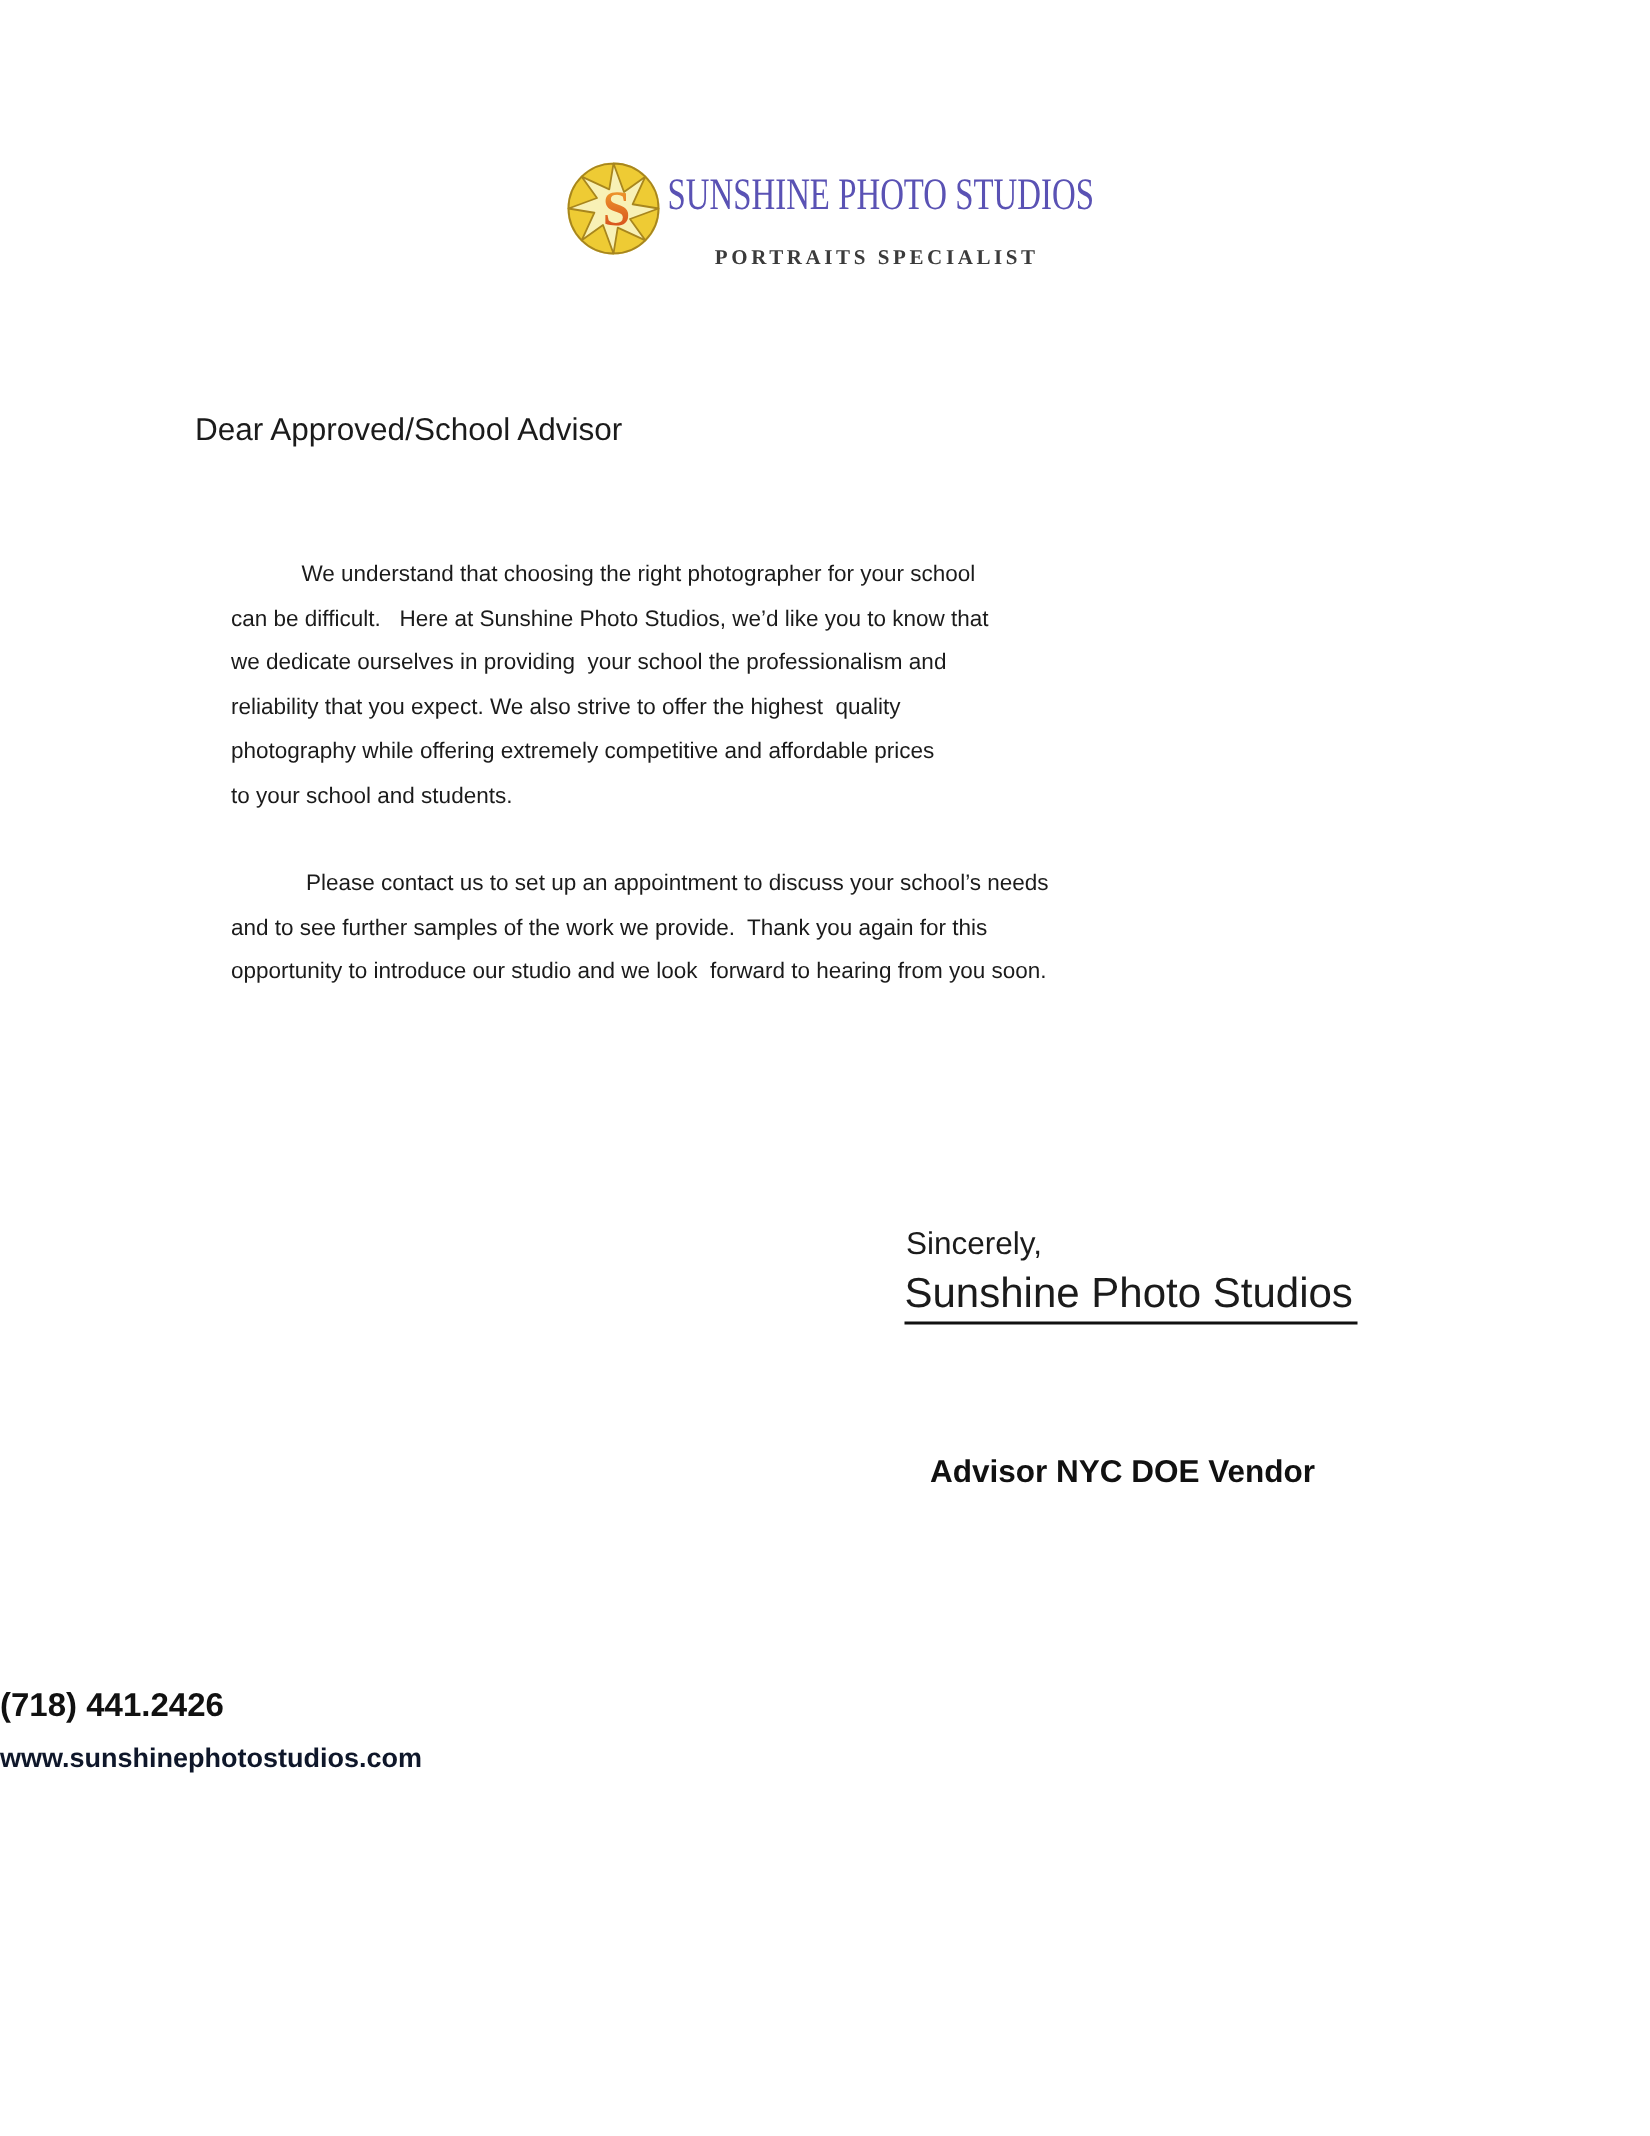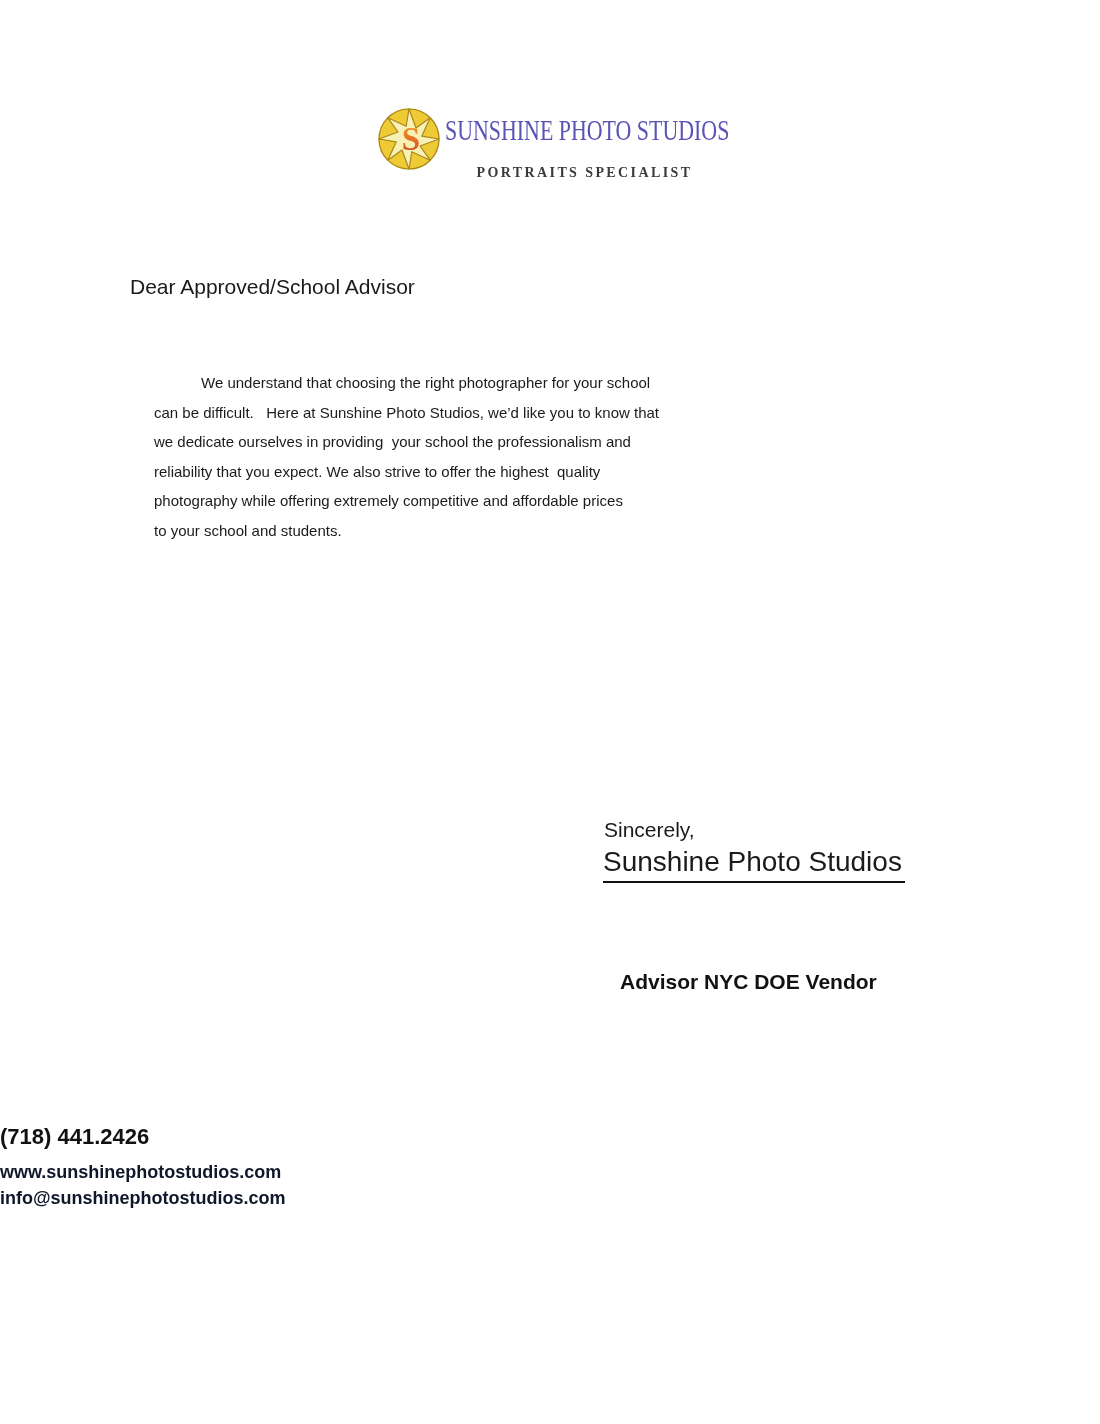--- a/index.html
+++ b/index.html
@@ -147,26 +147,28 @@
 
   <div class="salutation">Dear Approved/School Advisor</div>
 
   <div class="para para1">We understand that choosing the right photographer for your school
 can be difficult.   Here at Sunshine Photo Studios, we’d like you to know that
 we dedicate ourselves in providing  your school the professionalism and
 reliability that you expect. We also strive to offer the highest  quality
 photography while offering extremely competitive and affordable prices
 to your school and students.</div>
 
+  <div class="para para2">Please contact us to set up an appointment to discuss your school’s needs
+and to see further samples of the work we provide.  Thank you again for this
+opportunity to introduce our studio and we look  forward to hearing from you soon.</div>
 
   <div class="closing">Sincerely,</div>
 
   <div class="signature">Sunshine Photo Studios</div>
 
   <div class="vendor">Advisor NYC DOE Vendor</div>
 
   <div class="footer">
     <div class="footer-phone">(718) 441.2426</div>
     <div class="footer-website">www.sunshinephotostudios.com</div>
-    <div class="footer-email">info@sunshinephotostudios.com</div>
   </div>
 
 </div>
 
 </body></html>

